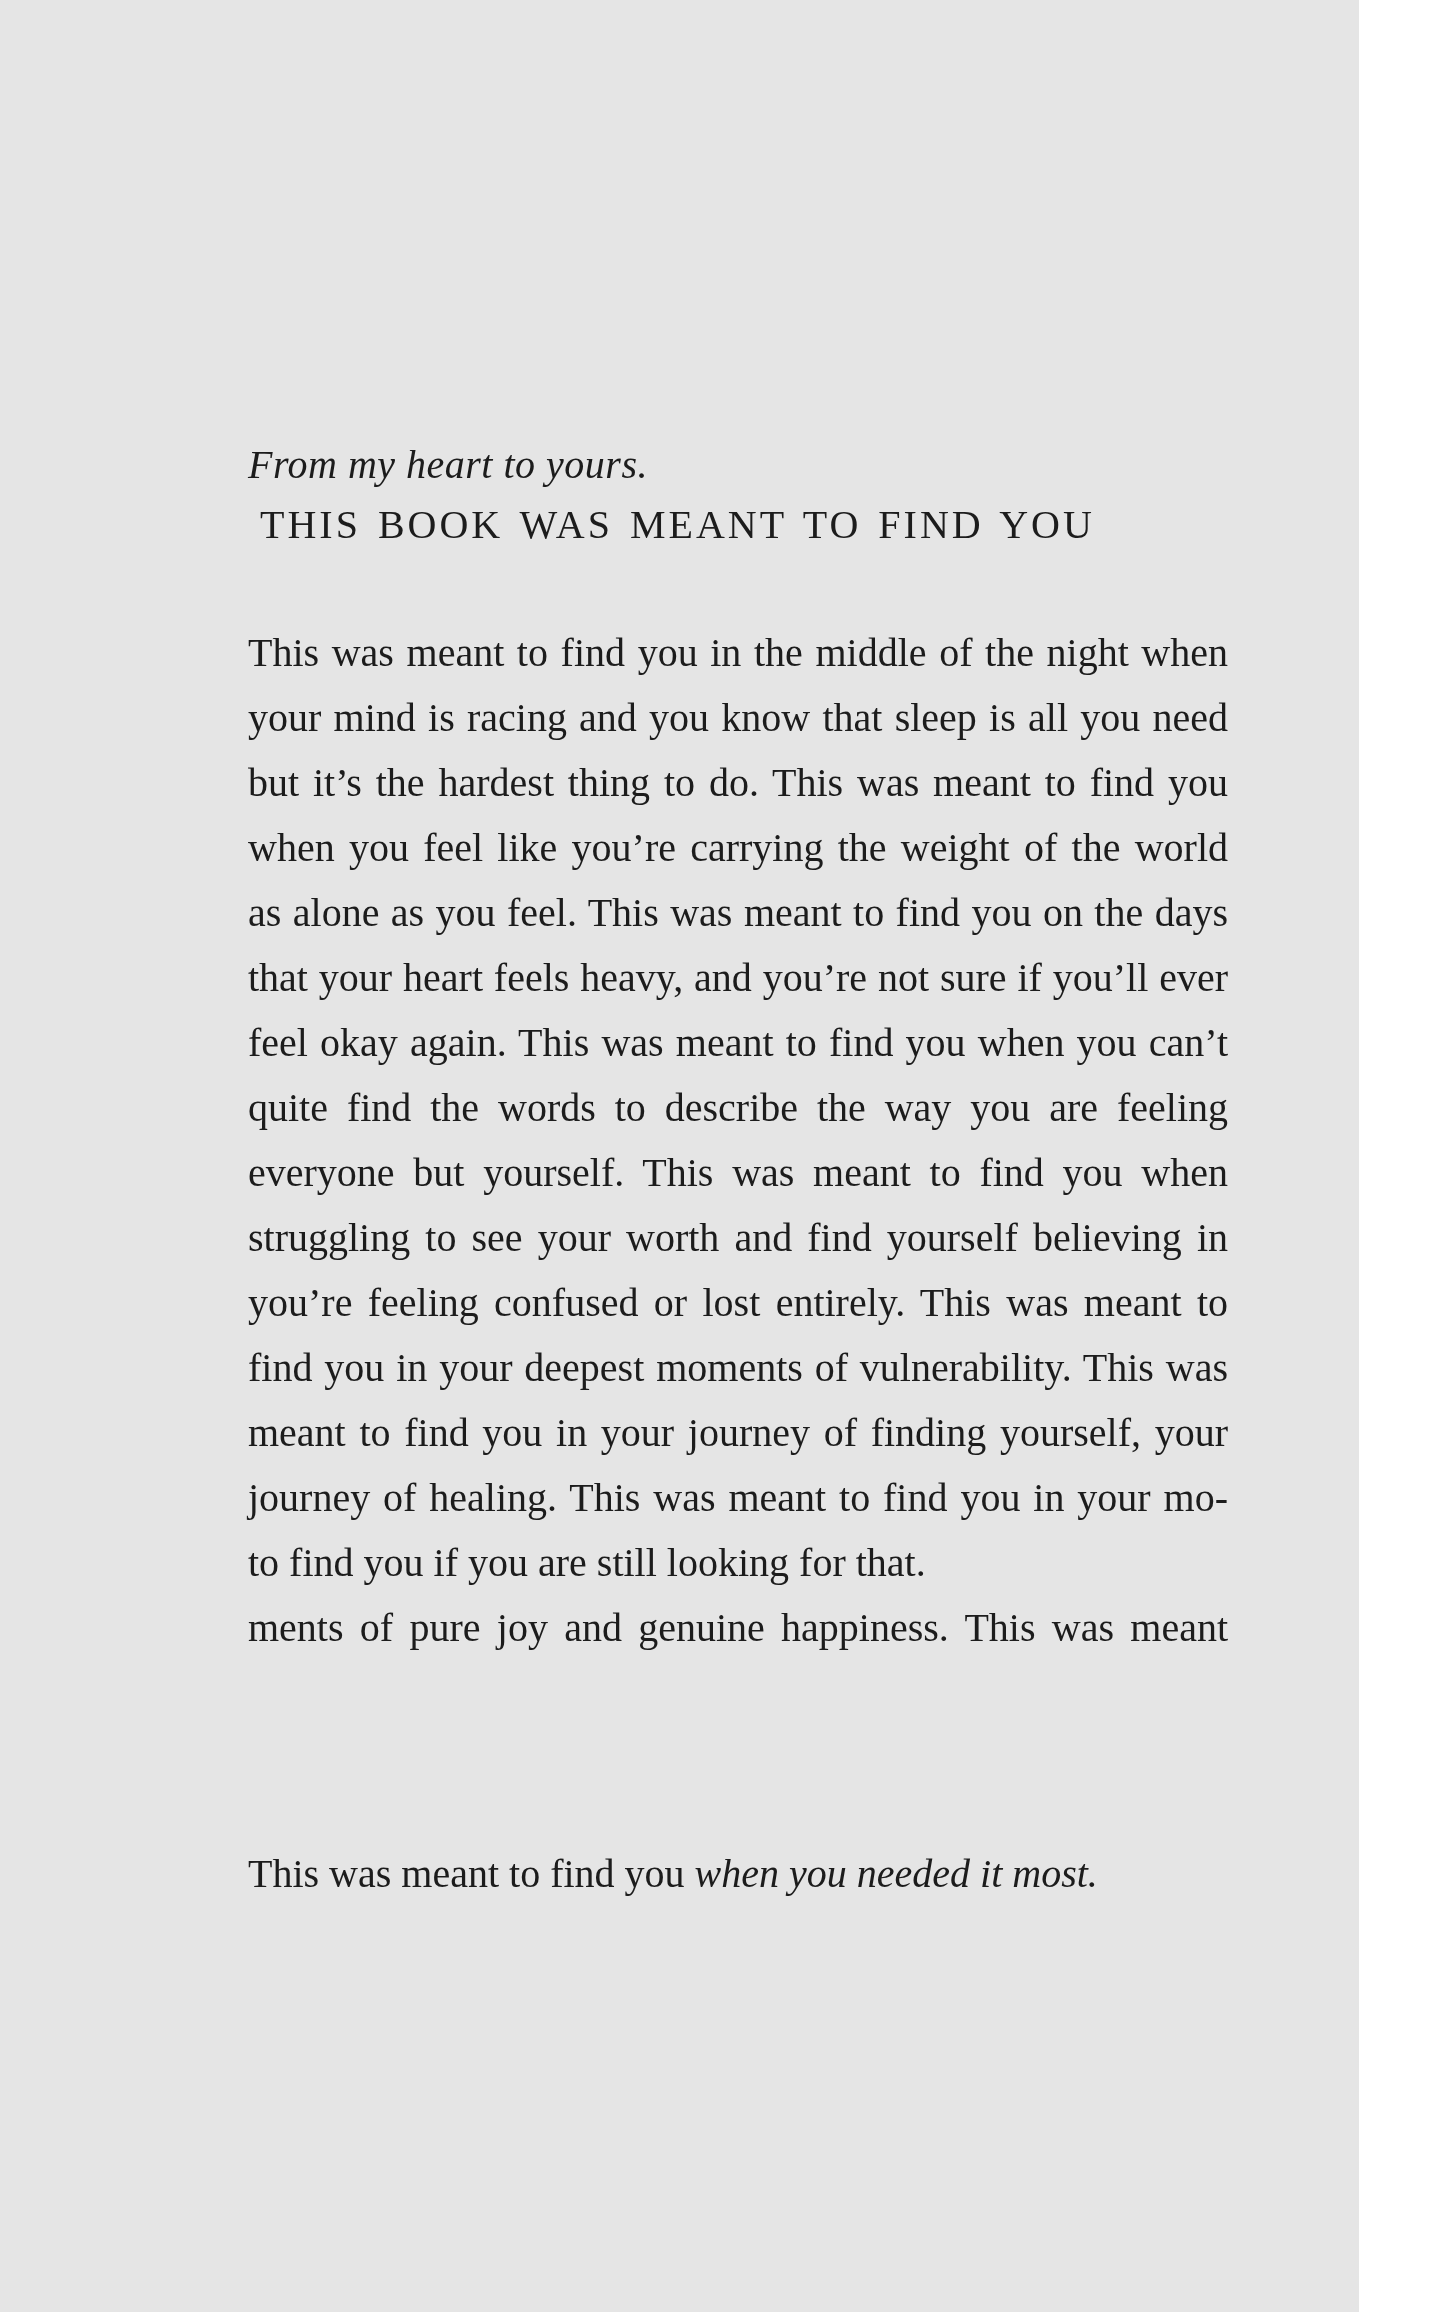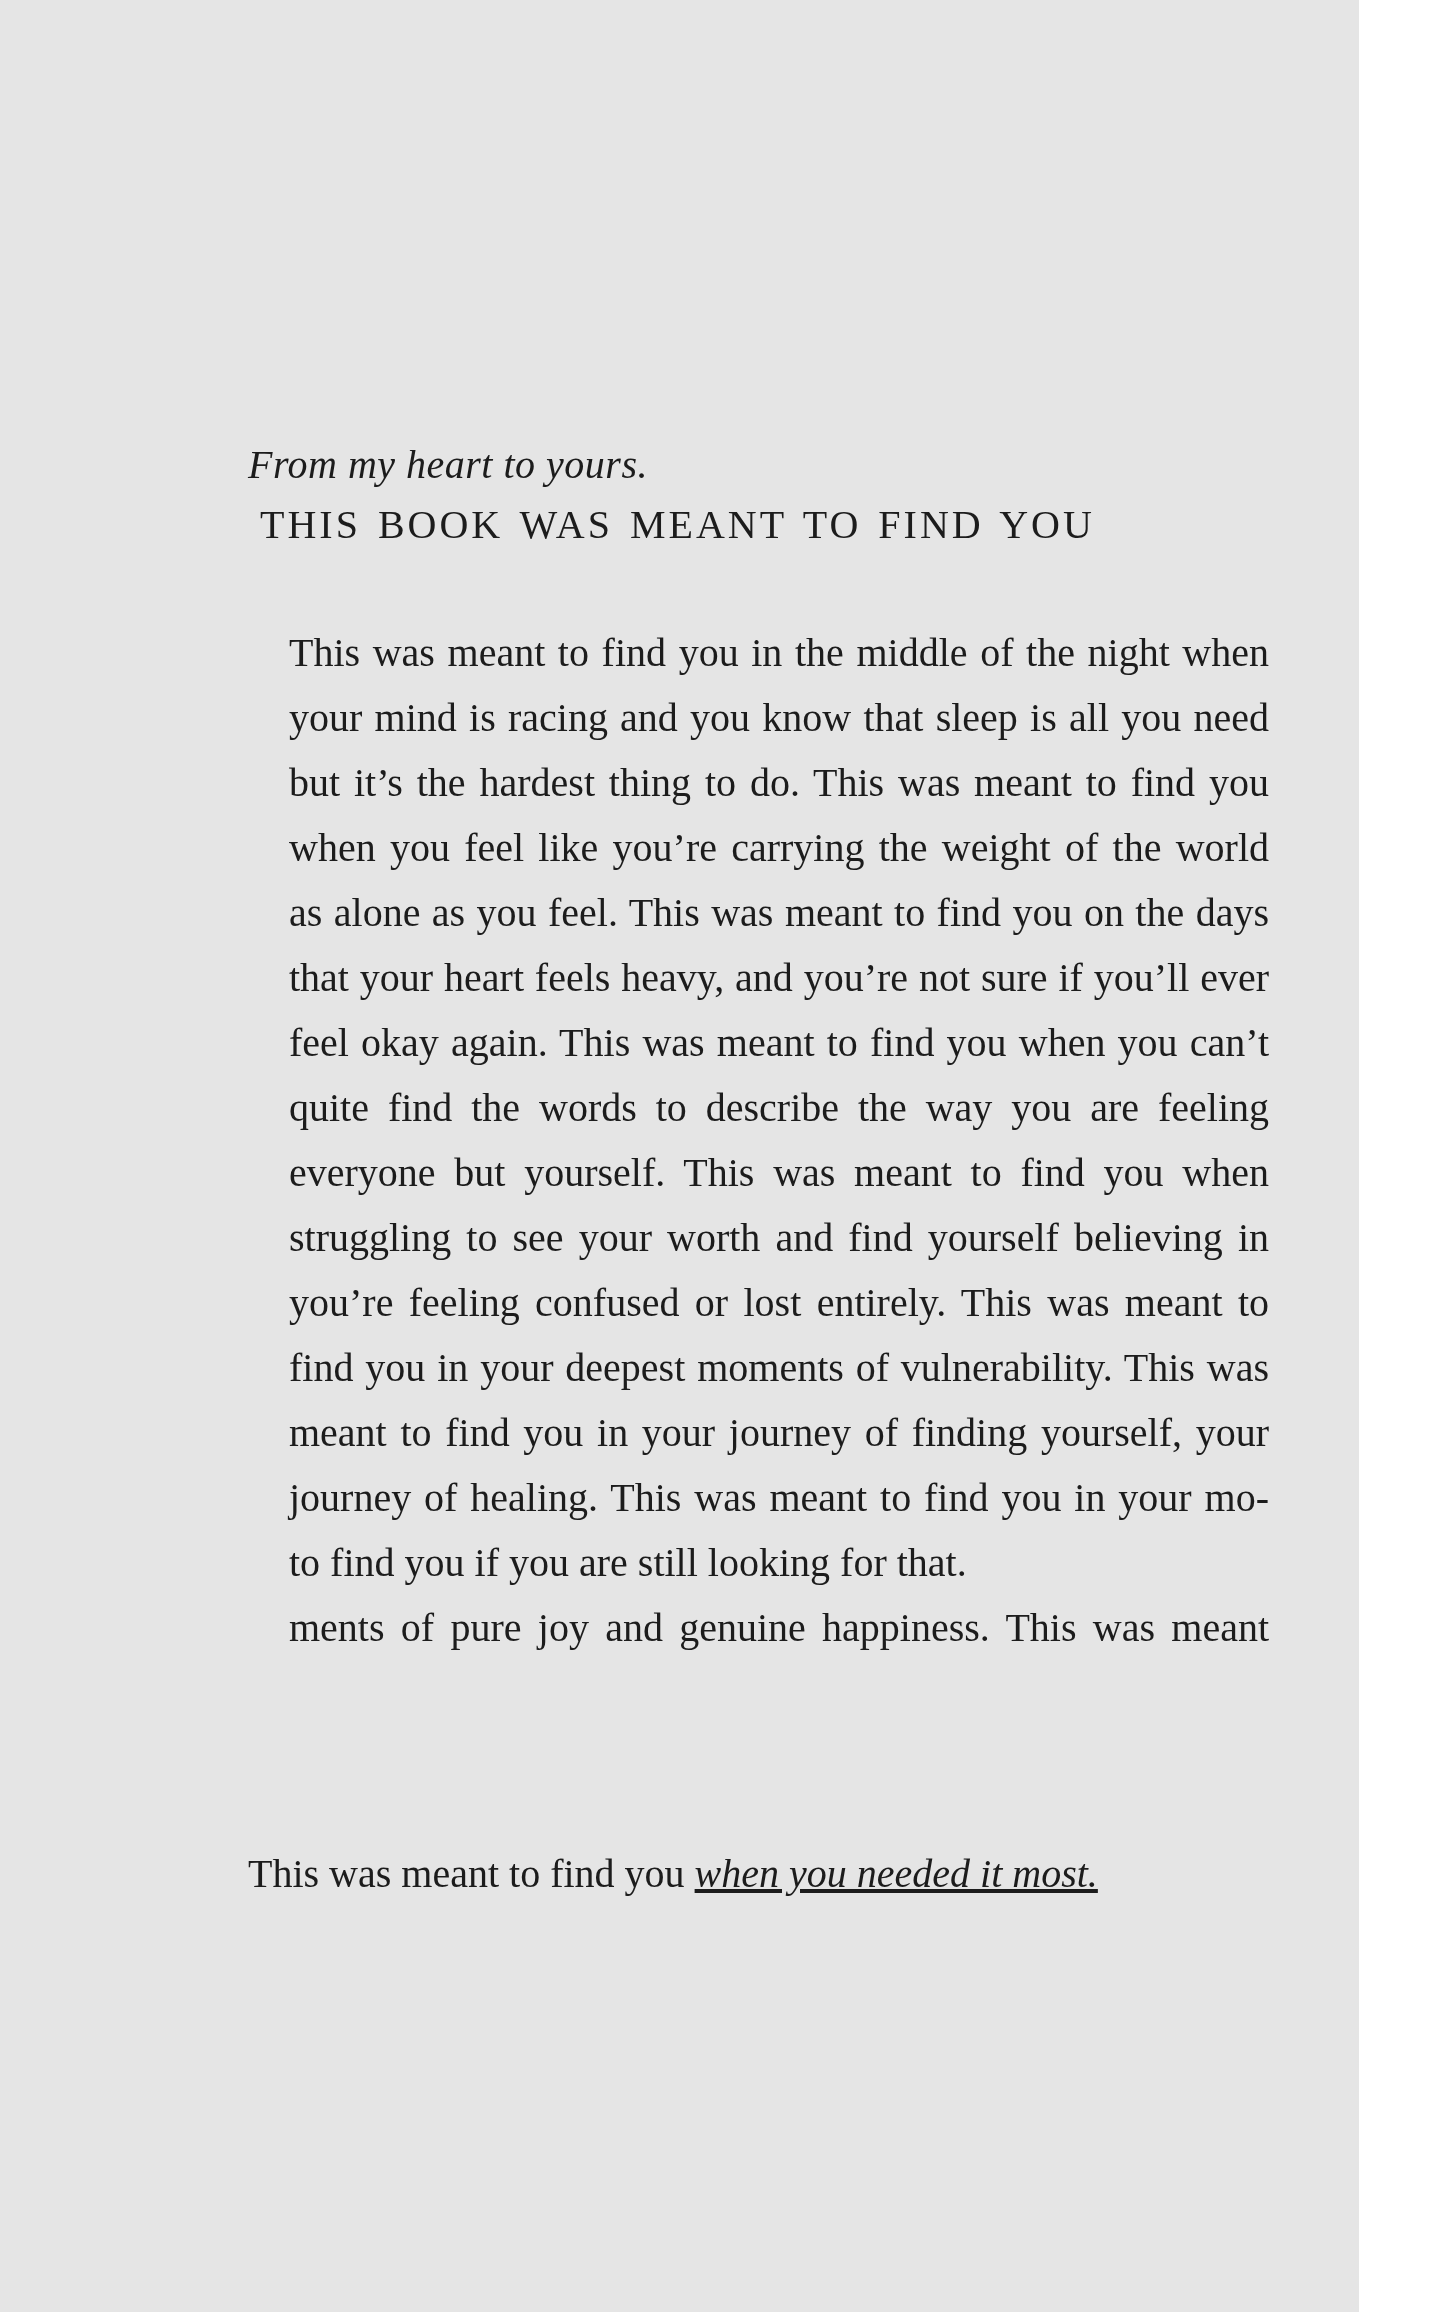--- a/index.html
+++ b/index.html
@@ -37,42 +37,40 @@
     word-spacing: 4px;
     white-space: nowrap;
   }
   .body-paragraph {
     position: absolute;
     left: 248px;
     top: 620px;
     width: 980px;
     font-size: 40px;
     line-height: 65px;
-    margin-left: 41px;
   }
   .bodyline {
     text-align: justify;
     text-align-last: justify;
     white-space: normal;
   }
   .bodyline.last {
     text-align-last: left;
   }
   .closing {
     position: absolute;
     left: 248px;
     top: 1850px;
     width: 1100px;
     font-size: 40px;
     line-height: 48px;
     white-space: nowrap;
   }
   .closing em {
     font-style: italic;
-    text-decoration: underline;
   }
 </style>
 </head>
 <body>
 
 <div class="page">
   <div class="dedication">From my heart to yours.</div>
 
   <div class="title">THIS BOOK WAS MEANT TO FIND YOU</div>
 

